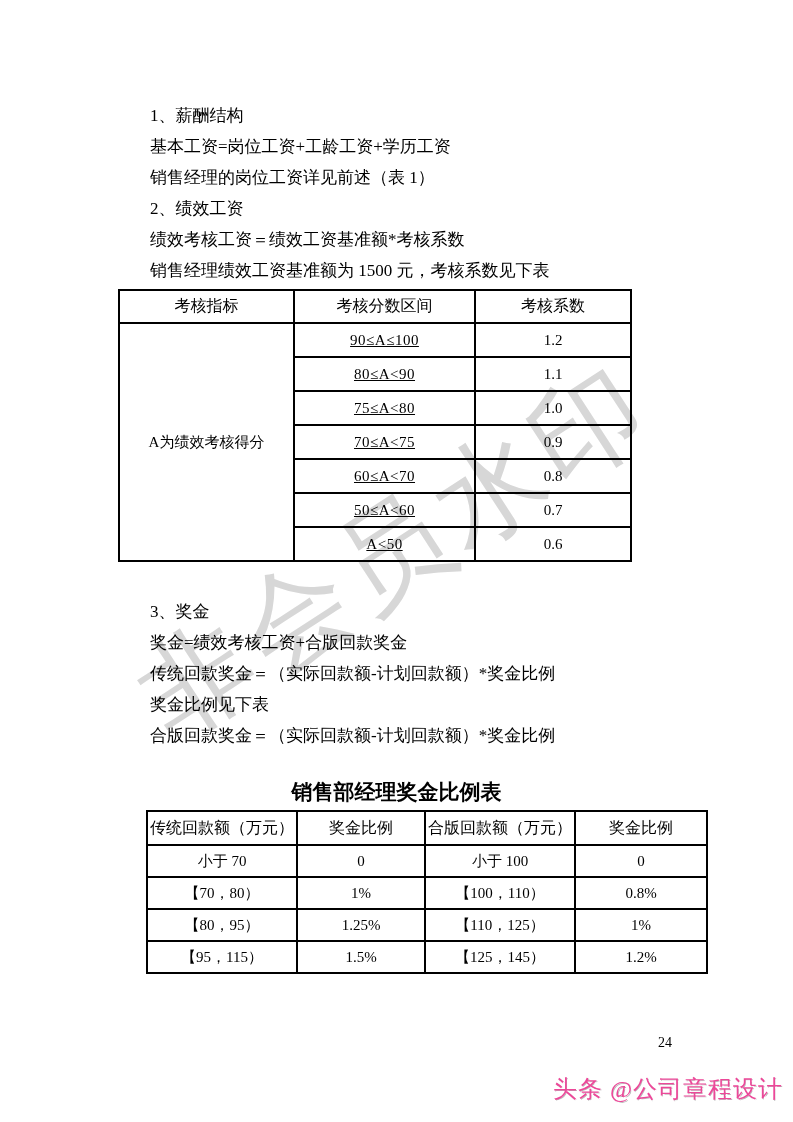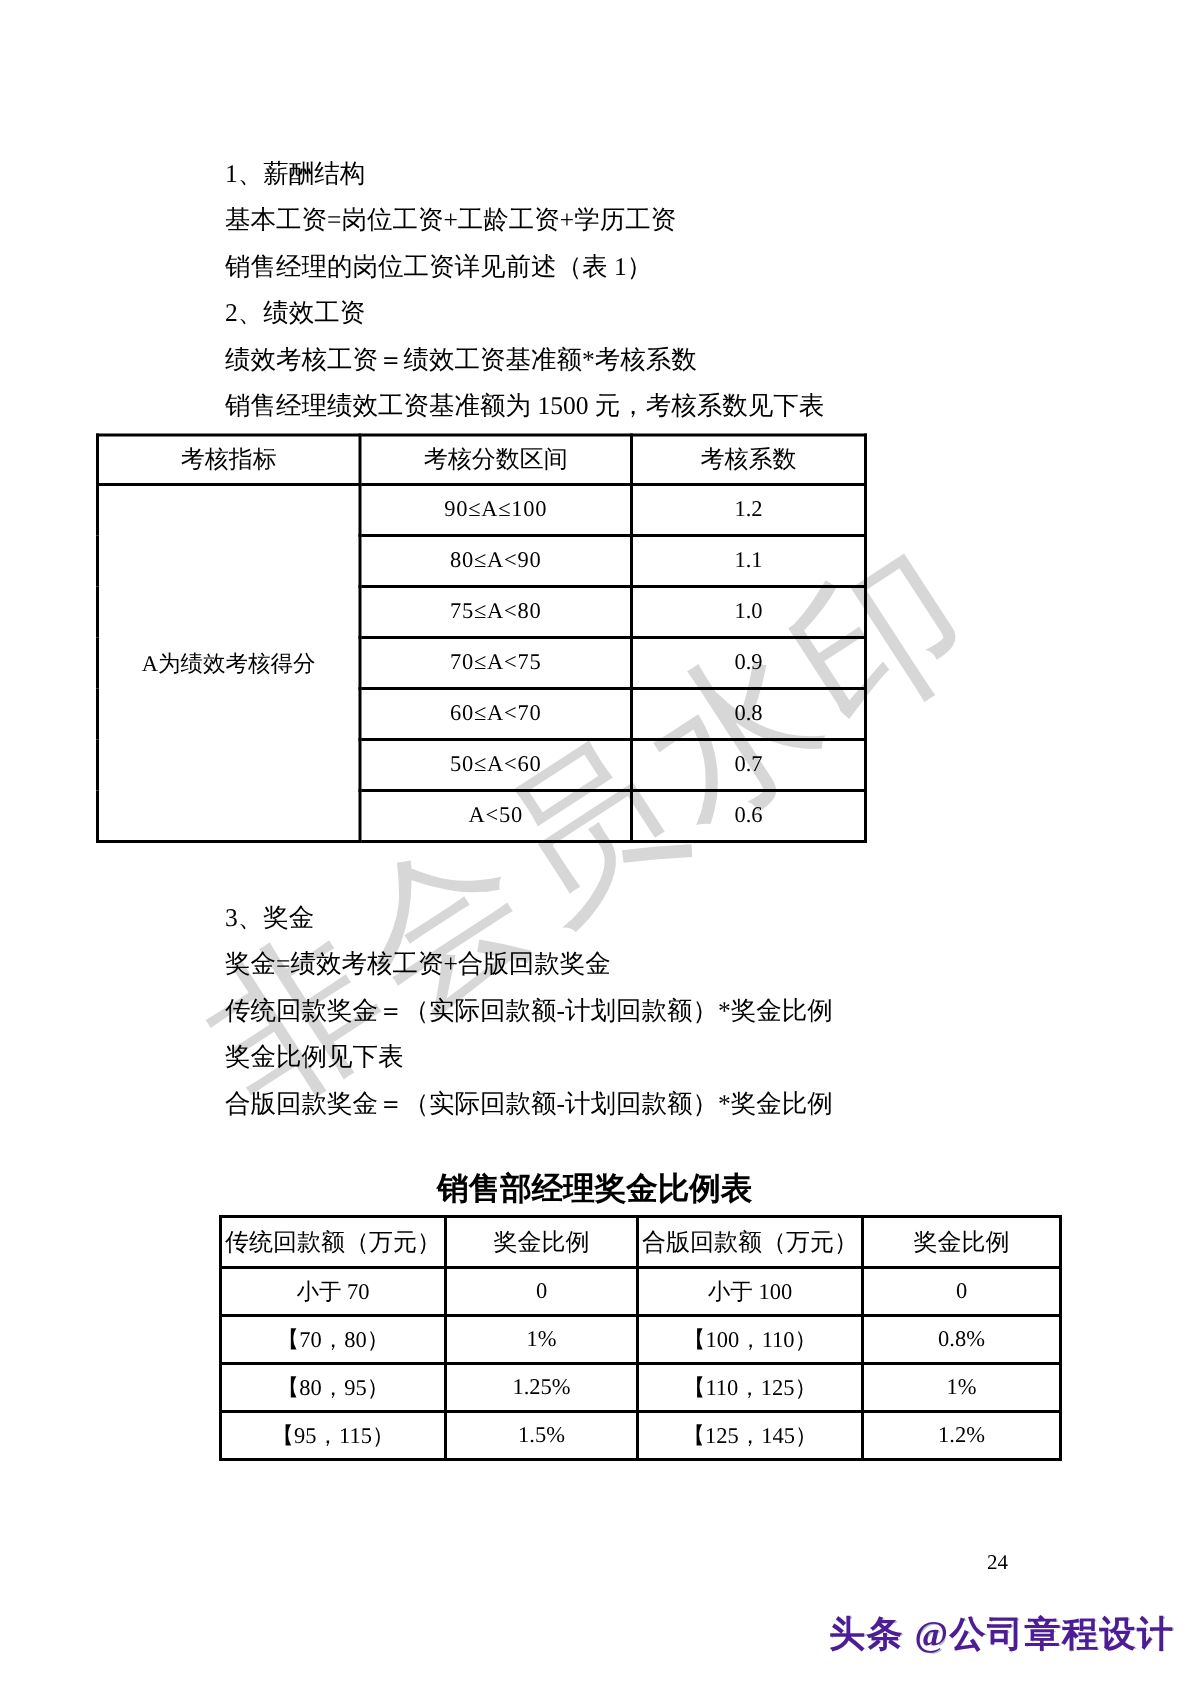--- a/index.html
+++ b/index.html
@@ -34,41 +34,41 @@
     padding-top: 100px;
   }
   .line {
     font-size: 17px;
     line-height: 31px;
     margin: 0 0 0 150px;
     white-space: nowrap;
   }
   .heading { }
   
-  .coeff-table-wrap { margin: 3px 0 0 64px; border-radius: 19px; }
+  .coeff-table-wrap { margin: 3px 0 0 118px; border-radius: 19px; }
   table {
     border-collapse: collapse;
     table-layout: fixed;
     background: transparent;
   }
   td, th {
     border: 2px solid #000;
     text-align: center;
     vertical-align: middle;
     font-weight: normal;
     padding: 0;
     background: transparent;
   }
   .coeff-table { width: 512px; }
   .coeff-table col.c1 { width: 175px; }
   .coeff-table col.c2 { width: 181px; }
   .coeff-table col.c3 { width: 156px; }
   .coeff-table th { height: 33px; font-size: 16px; }
   .coeff-table td { height: 34px; font-size: 15px; }
-  .range-cell { font-family: "Liberation Serif", "DejaVu Serif", serif; letter-spacing: 0.5px; }
+  .range-cell { font-family: "Liberation Serif", "DejaVu Serif", serif; letter-spacing: 0.5px; text-decoration: underline; }
   
   .bonus-title {
     margin: 29px 0 0 0;
     text-align: center;
     font-size: 21px;
     font-weight: bold;
     line-height: 24px;
   }
   .bonus-table-wrap { margin: 6px 0 0 122px; padding-left: 24px; }
   .bonus-table { width: 560px; }
@@ -82,23 +82,23 @@
   .page-number {
     position: absolute;
     left: 658px; top: 1035px;
     font-size: 14px;
     z-index: 2;
   }
   .brand-watermark {
     position: absolute;
     right: 10px; bottom: 17px;
     font-size: 24px;
-    font-weight: bold;
+    font-weight: normal;
     letter-spacing: 1px;
-    color: #4c1d95;
+    color: #ec4899;
     text-shadow: 2px 2px 0 #ffffff, 1px 1px 0 #bdbdbd;
     z-index: 3;
     white-space: nowrap;
   }
   .spacer-after-coeff { height: 34px; }
 </style>
 </head>
 <body>
 
 <div class="diag-watermark">非会员水印</div>

